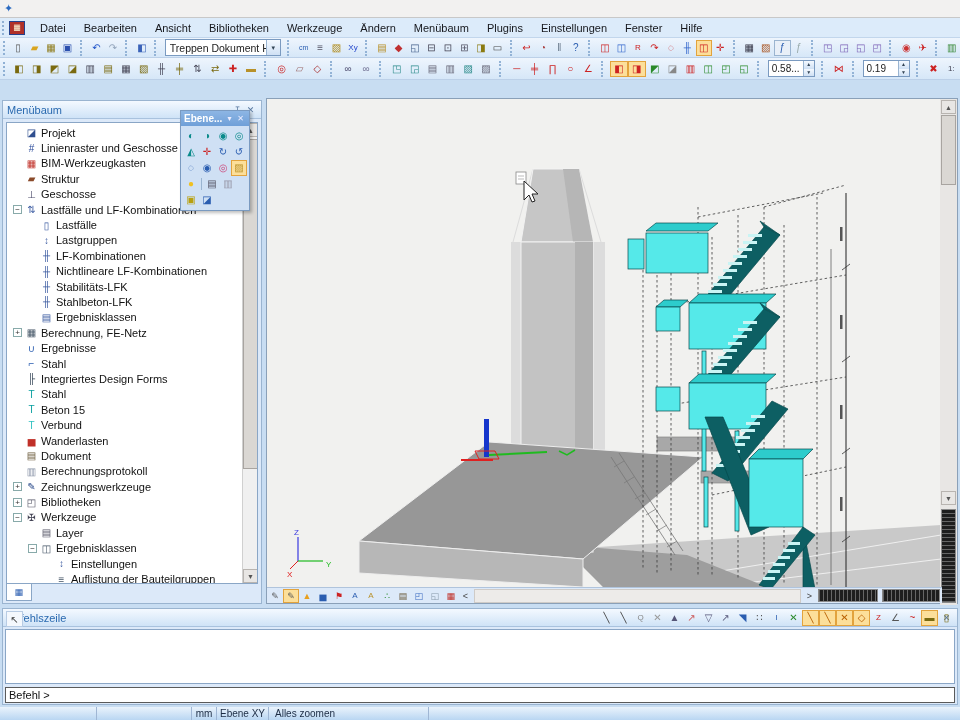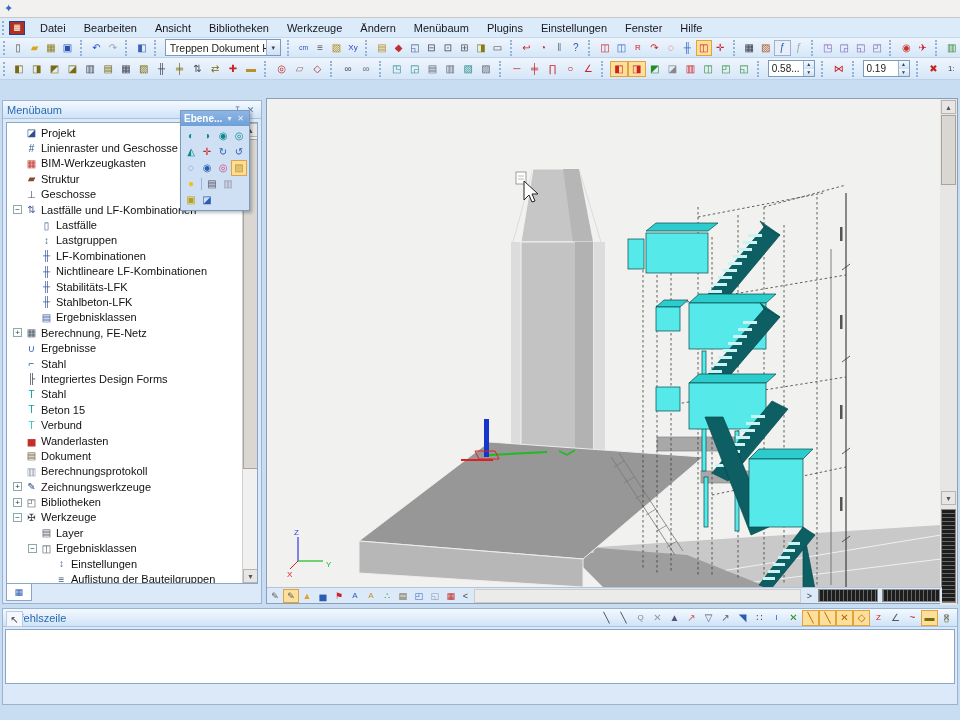--- a/index.html
+++ b/index.html
@@ -701,16 +701,25 @@
         <span class="ticon hl" style="color: rgb(184, 95, 0);">✕</span>
         <span class="ticon hl" style="color: rgb(184, 95, 0);">◇</span>
         <span class="ticon" style="color: rgb(204, 34, 34); font-size: 8px;">Z</span>
         <span class="ticon" style="color: rgb(85, 85, 85);">∠</span>
         <span class="ticon" style="color: rgb(204, 34, 34);">~</span>
         <span class="ticon hl" style="color: rgb(122, 106, 16);">▬</span>
         <span class="ticon" style="color: rgb(122, 106, 16);">▯</span>
       </div>
     <div id="cursorbtn">↖</div>
     <div id="cmdbody"></div>
+    <div id="cmdinput">Befehl &gt;</div>
   </div>
 
+  <div class="abs" id="statusbar">
+      <span class="cell c0"></span>
+      <span class="cell c1"></span>
+      <span class="cell c2">mm</span>
+      <span class="cell c3">Ebene XY</span>
+      <span class="cell c4">Alles zoomen</span>
+      <span class="cell c5"></span>
+    </div>
 
 </div>
 
 </body></html>

